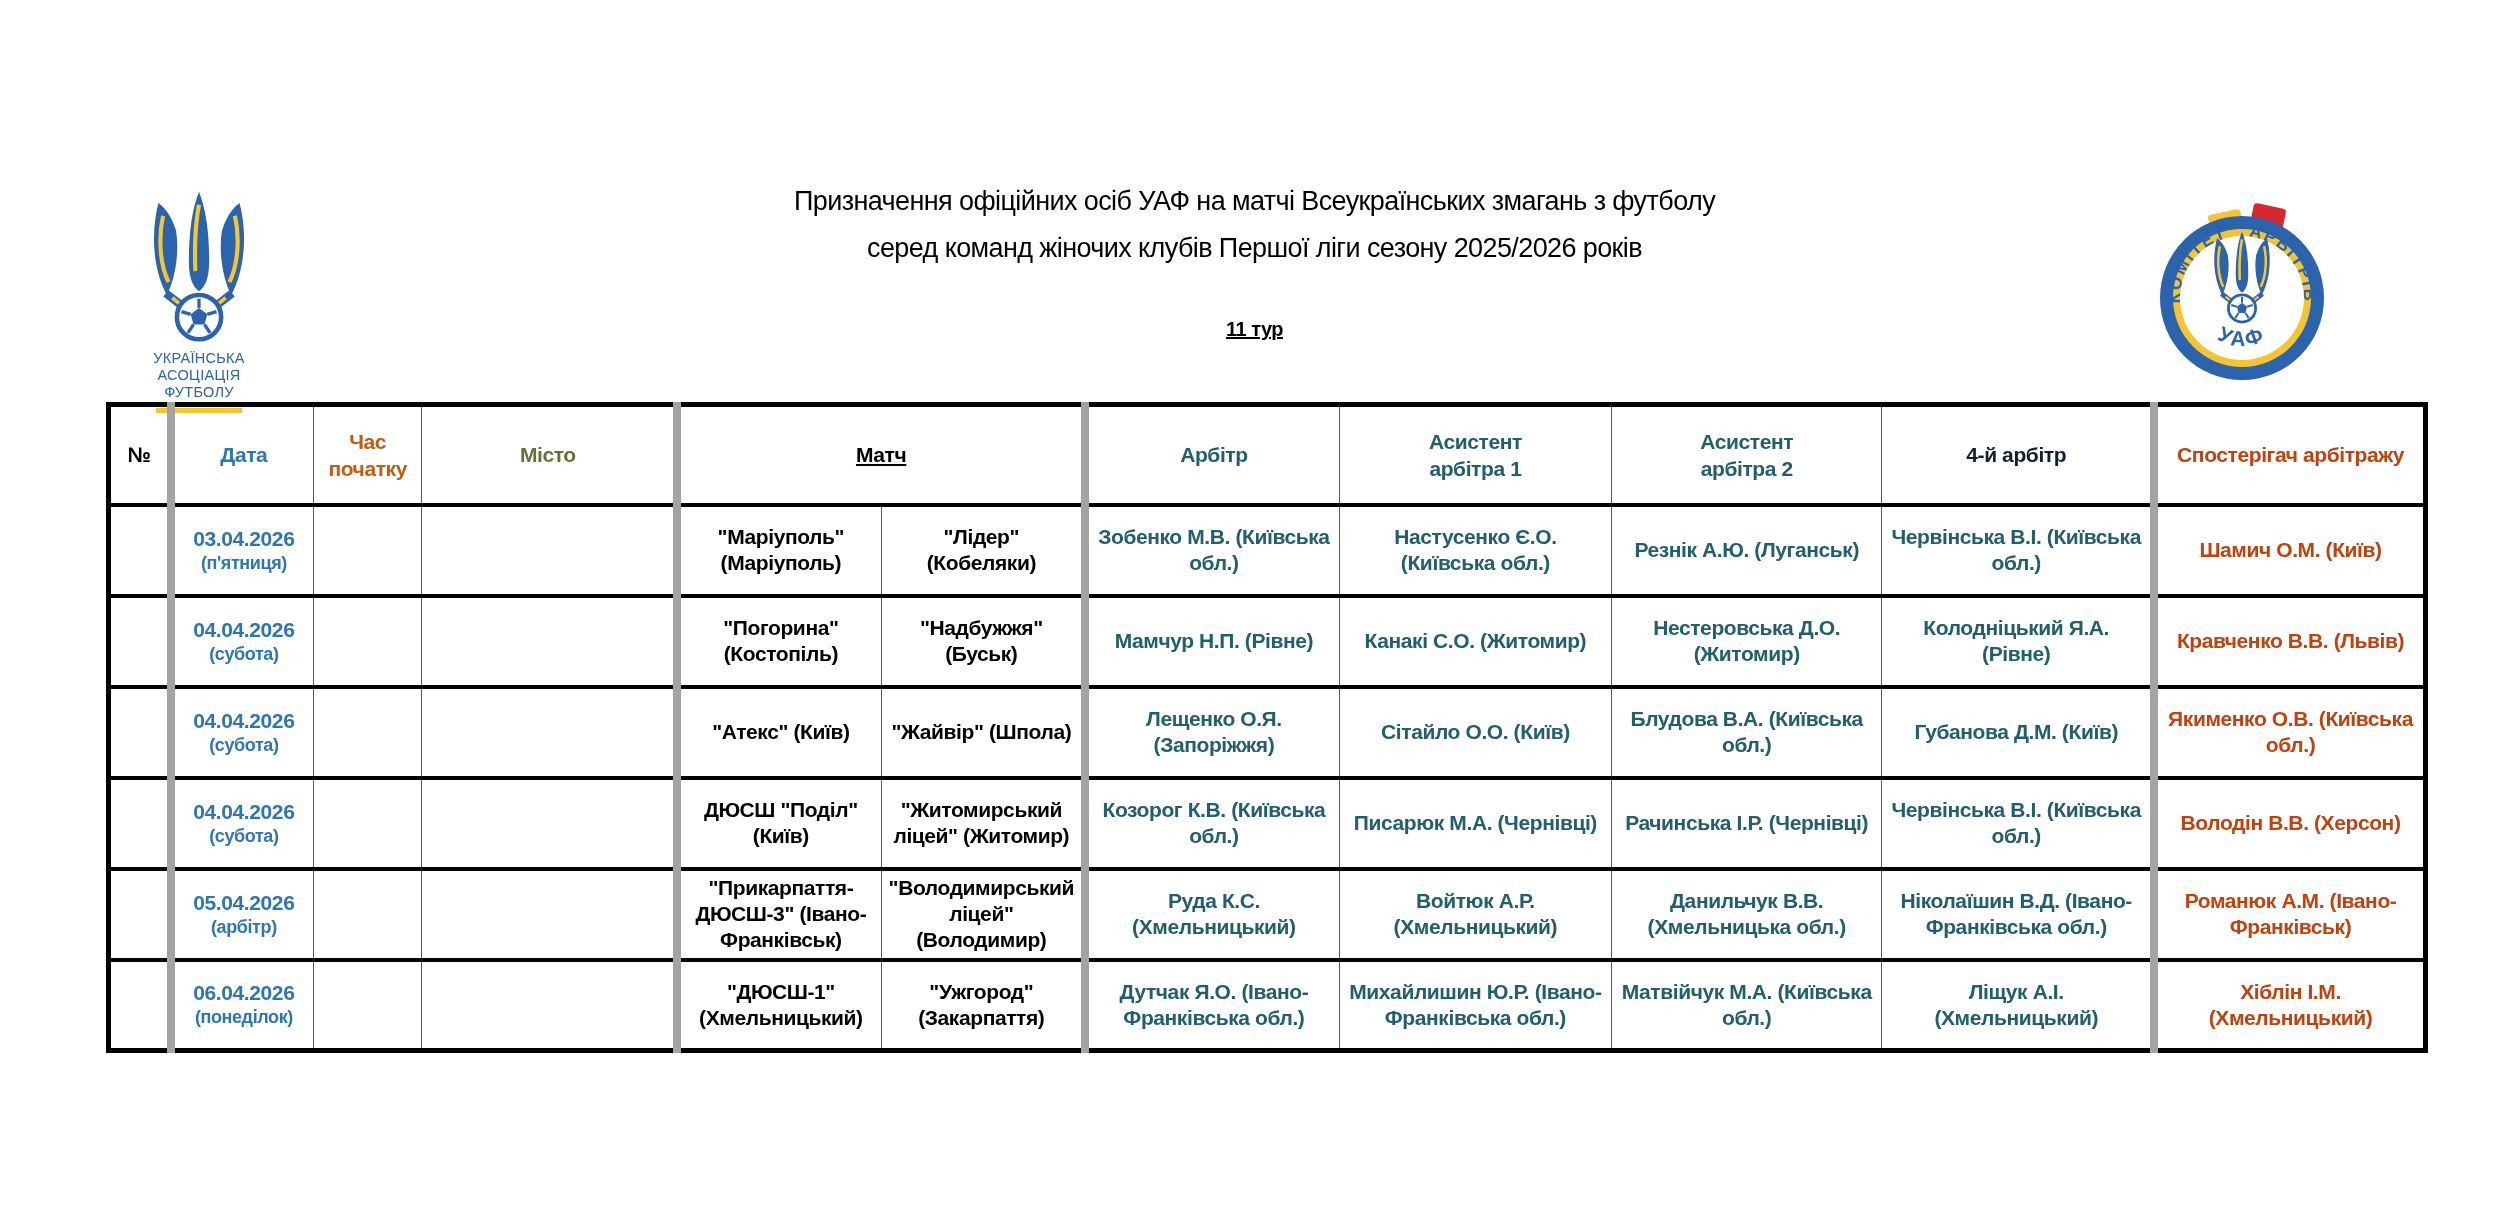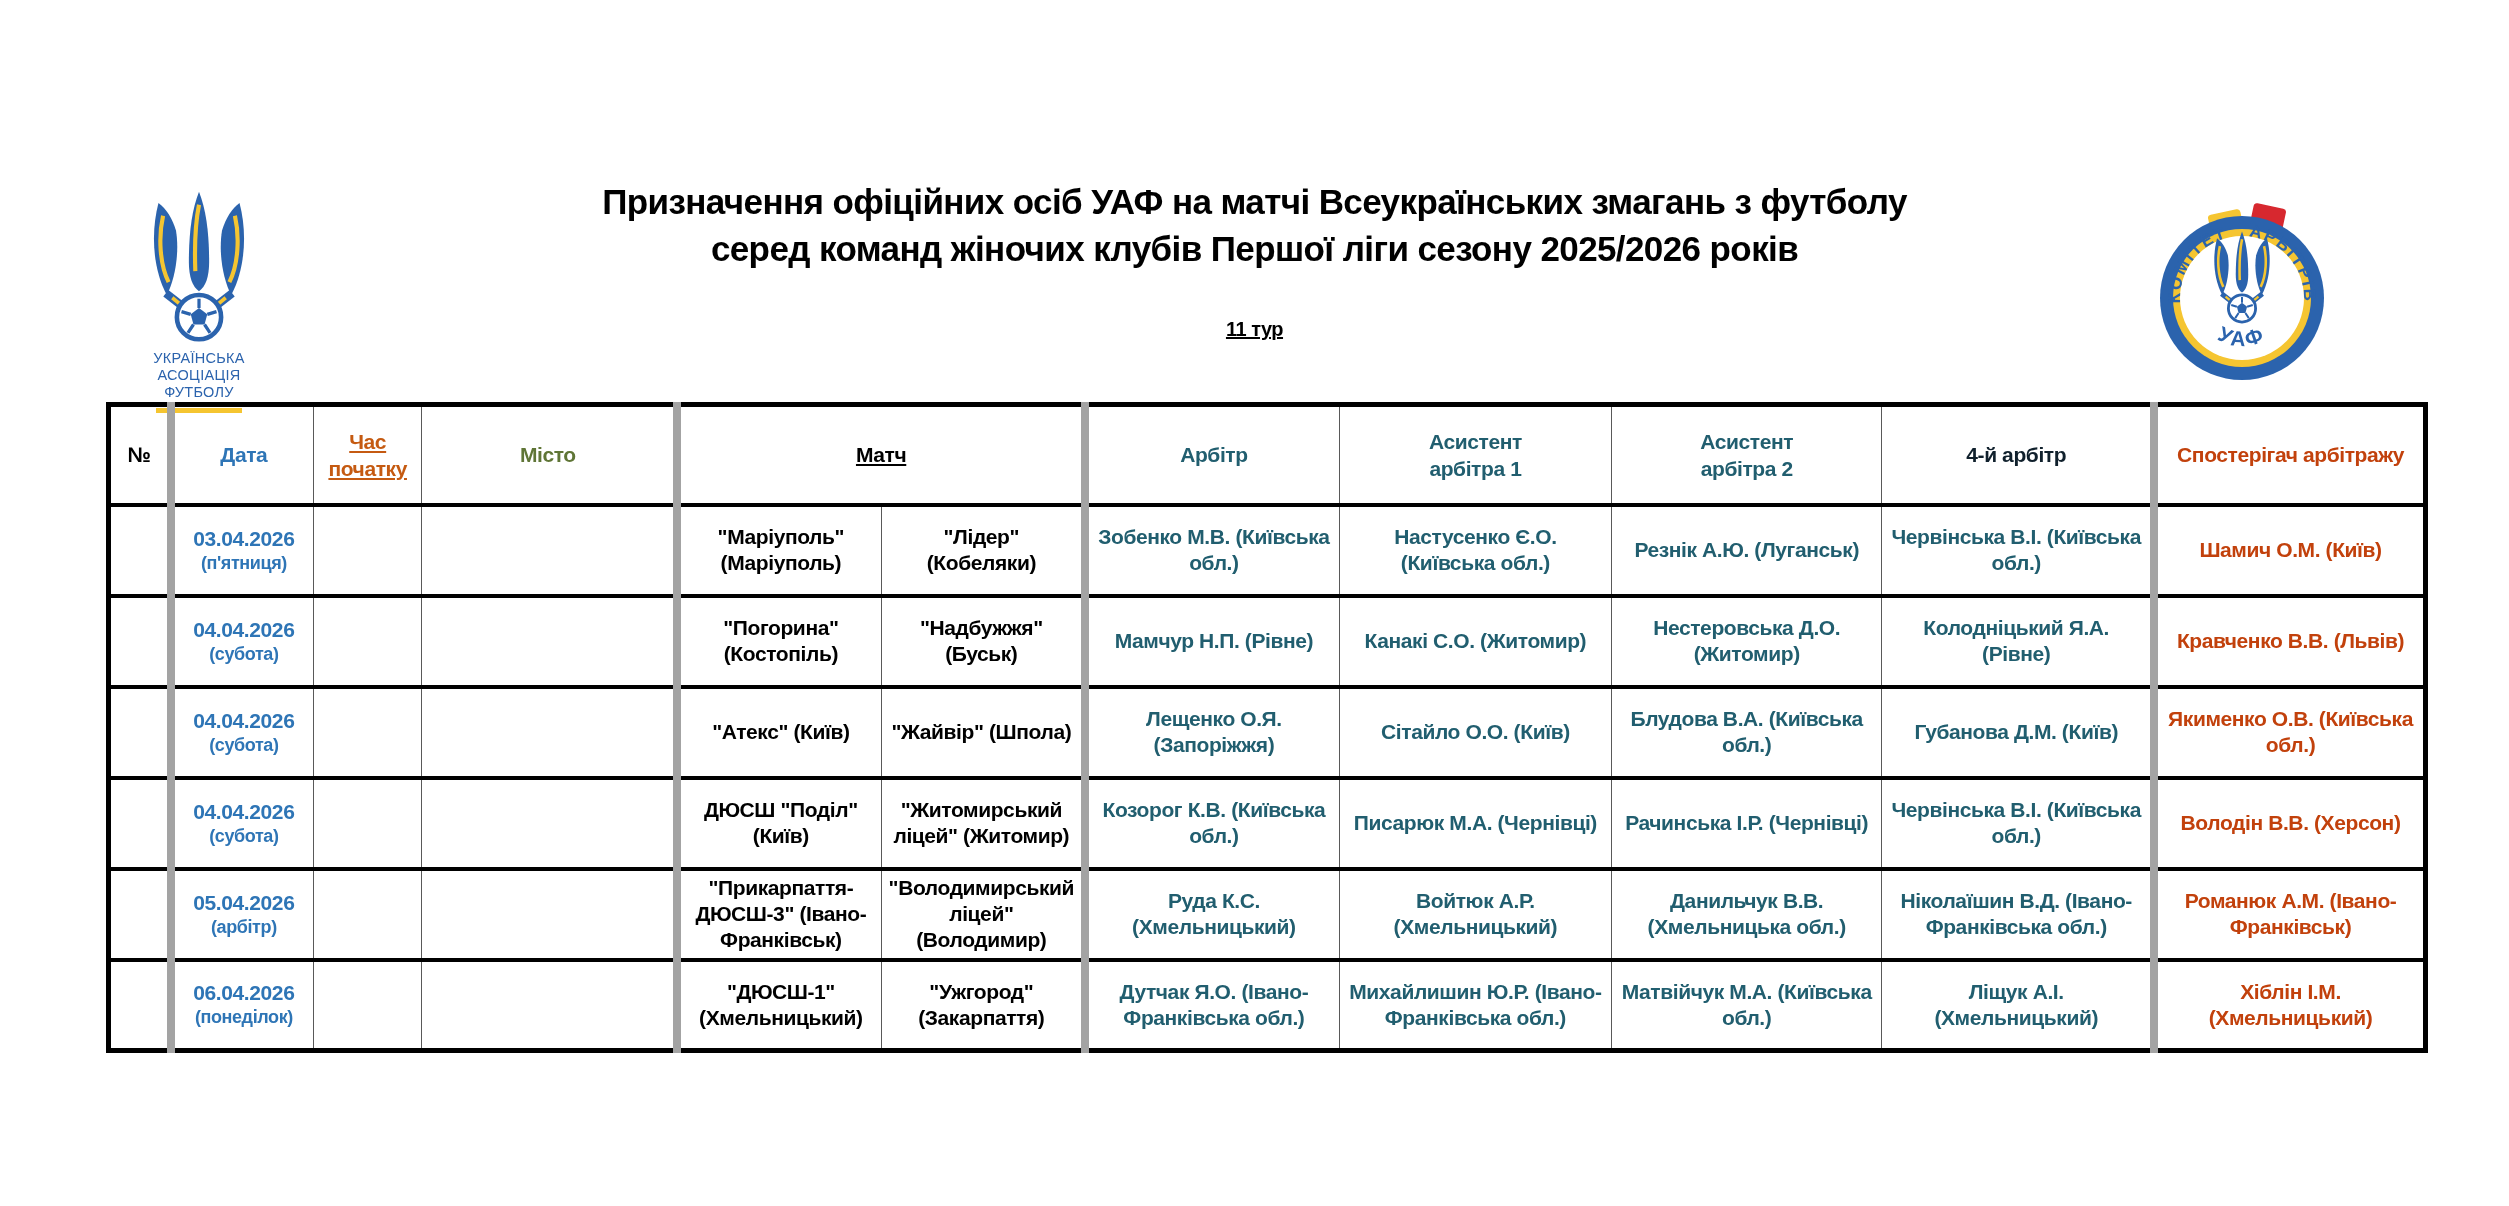--- a/index.html
+++ b/index.html
@@ -9,22 +9,22 @@
     height:1206px;
     background:#ffffff;
     font-family:"Liberation Sans", sans-serif;
     overflow:hidden;
   }
   
   .doc-title{
     position:absolute;
     left:0; right:0; top:178px;
     text-align:center;
-    font-weight:bold;
-    font-size:35px;
+    font-weight:normal;
+    font-size:27px;
     line-height:47px;
     color:#000;
     letter-spacing:-0.6px;
   }
   .round-title{
     position:absolute;
     left:0; right:0; top:318px;
     text-align:center;
     font-weight:bold;
     font-size:20px;
@@ -60,21 +60,21 @@
     overflow:hidden;
   }
   .assign-table th{white-space:pre-line; line-height:27px;}
   .assign-table .vthick{border-left:8px solid #a3a3a3;}
   .assign-table .vnone{border-left:none;}
   .assign-table thead tr{height:100px;}
   .assign-table tbody tr{height:91px;}
   
   .c-num{color:#000;}
   .c-date{color:#2E75B6;}
-  .c-time{color:#C55A11;text-decoration:underline;}
+  .c-time{color:#C55A11;}
   .c-city{color:#5F7536;}
   .c-match{color:#000;text-decoration:underline;}
   .c-official{color:#215E6F;}
   .c-fourth-h{color:#10202c;}
   .c-observer{color:#c2410c;}
   .date-main{display:block; font-size:21px; line-height:26px;}
   .date-weekday{display:block; font-size:18px; line-height:23px;}
   .cell-text{display:inline-block; line-height:26px;}
   .hidden-defs{position:absolute; width:0; height:0; overflow:hidden;}
 </style>

